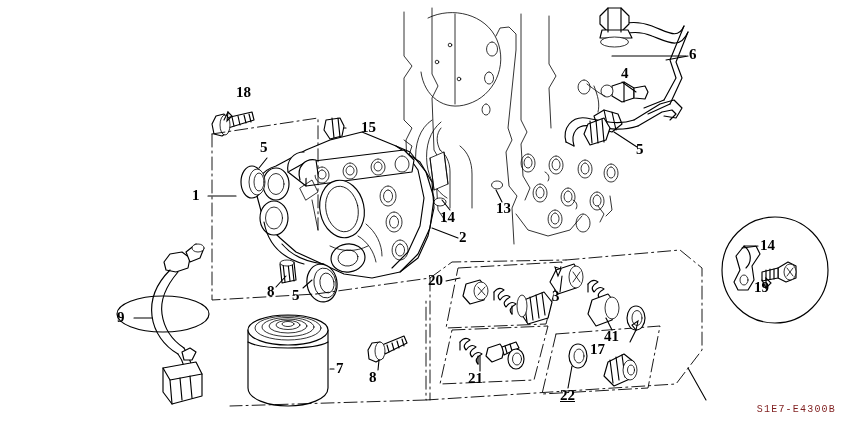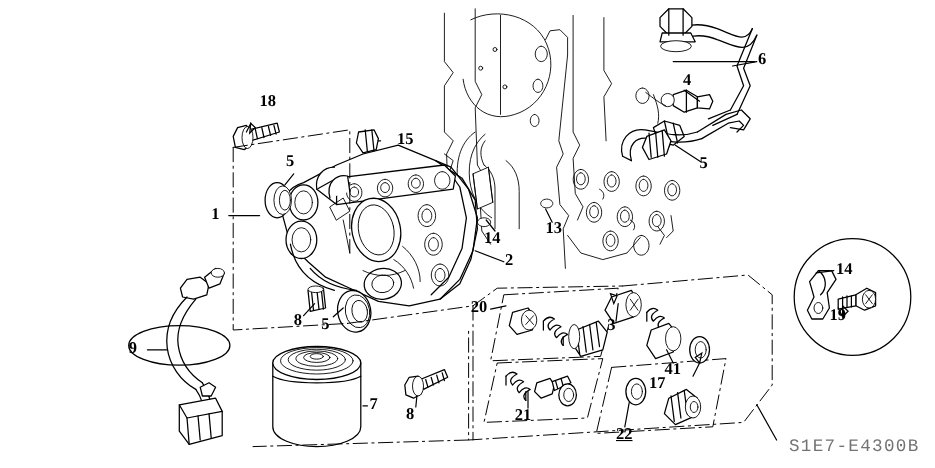--- a/index.html
+++ b/index.html
@@ -6,21 +6,21 @@
   html,body{margin:0;padding:0;background:#ffffff;}
   body{width:850px;height:425px;overflow:hidden;
        font-family:"Liberation Serif", serif;}
   #stage{position:relative;width:850px;height:425px;background:#ffffff;}
   #art{position:absolute;left:0;top:0;width:850px;height:425px;}
   .lbl{position:absolute;font-family:"Liberation Serif",serif;
        font-weight:bold;font-size:15px;color:#000;line-height:1;
        white-space:nowrap;}
   #partno{position:absolute;right:14px;bottom:10px;
        font-family:"Liberation Mono","DejaVu Sans Mono",monospace;
-       font-size:16px;letter-spacing:1.2px;color:#737373;white-space:nowrap;}
+       font-size:10px;letter-spacing:1.2px;color:#7f1d1d;white-space:nowrap;}
 </style>
 </head>
 <body>
 
 <div id="stage">
 
   <svg id="art" viewBox="0 0 850 425" xmlns="http://www.w3.org/2000/svg">
     <defs>
       <style>
         .s{fill:none;stroke:#000;stroke-width:1.15;stroke-linecap:round;stroke-linejoin:round;}

